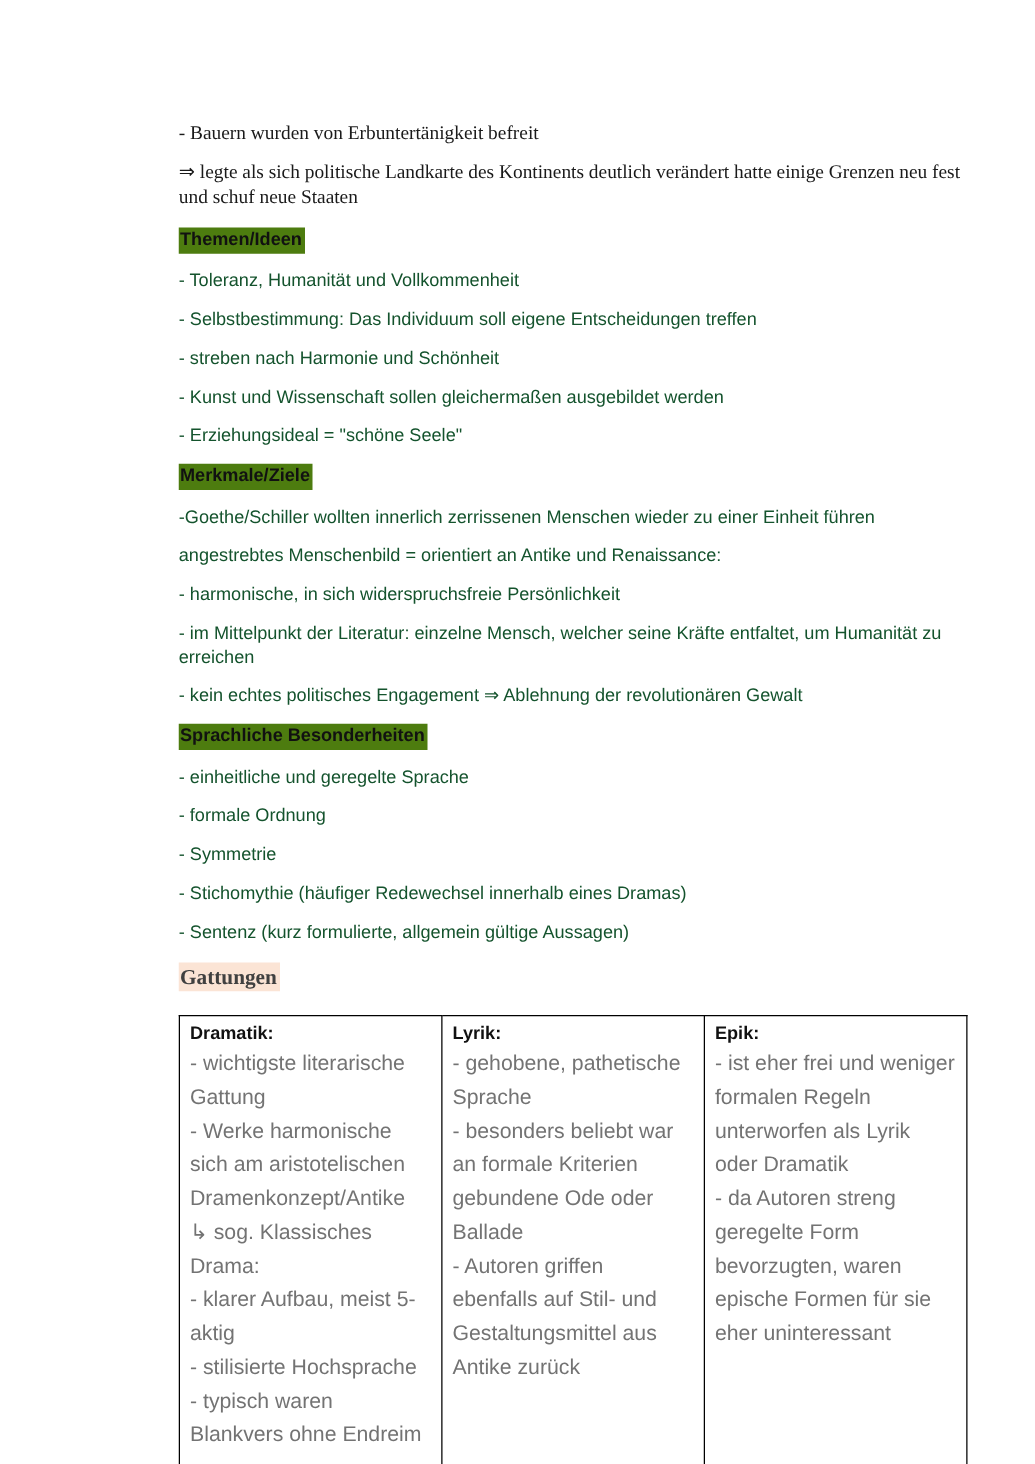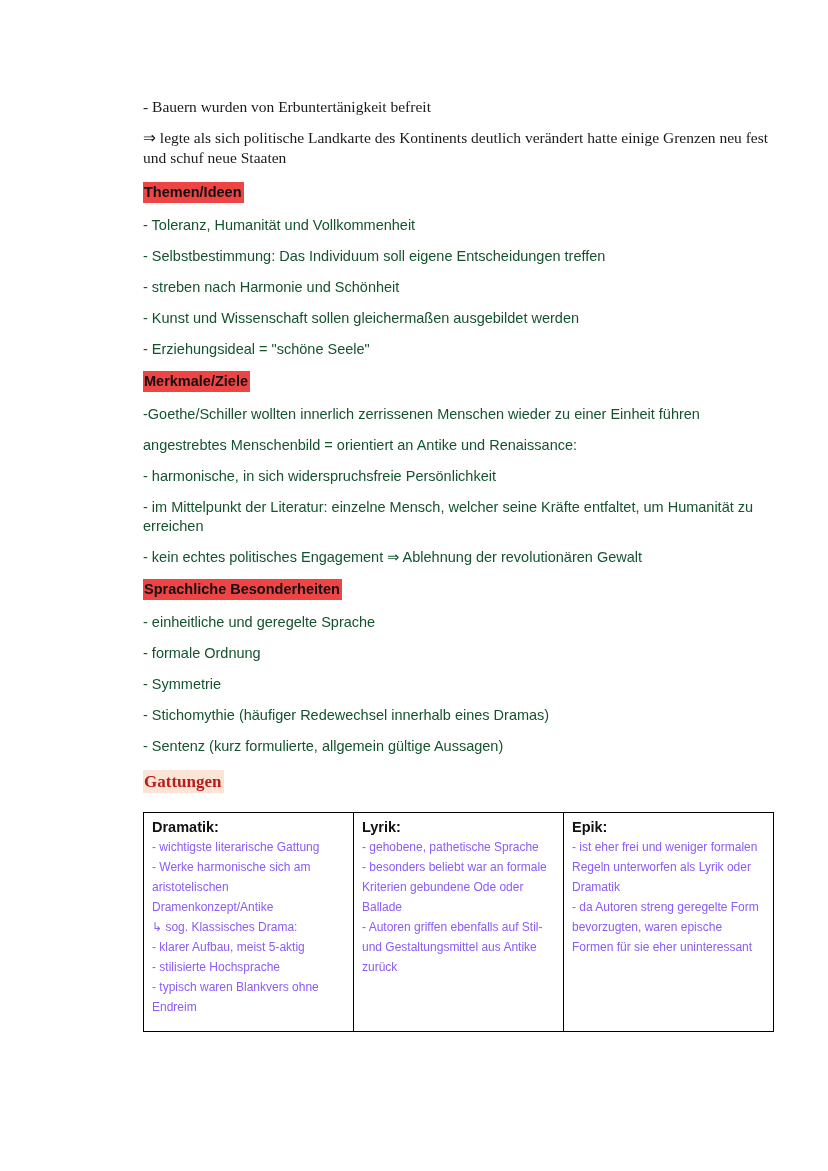--- a/index.html
+++ b/index.html
@@ -27,21 +27,21 @@
   }
   .intro p.last { margin-bottom: 14px; }
 
   
   .sec-heading {
     margin-top: 10px;
     margin-bottom: 13px;
   }
   .sec-heading span {
     display: inline-block;
-    background: #ef4444;
+    background: #4d7c0f;
     font-weight: bold;
     font-size: 14.5px;
     line-height: 19px;
     padding: 1px 2px 1px 1px;
     color: #111111;
   }
   
   .sec p {
     font-size: 14.5px;
     line-height: 19px;
@@ -55,44 +55,44 @@
     margin-bottom: 19px;
   }
   .gattungen-heading span {
     display: inline-block;
     background: #fbe4d5;
     font-family: "Liberation Serif", serif;
     font-weight: bold;
     font-size: 17px;
     line-height: 21px;
     padding: 1px 3px 1px 1px;
-    color: #b91c1c;
+    color: #404040;
   }
 
   table.gattungen {
     width: 631px;
     border-collapse: collapse;
     table-layout: fixed;
   }
   table.gattungen td {
     border: 1.4px solid #000000;
     vertical-align: top;
     padding: 5px 8px 14px 8px;
     width: 33.33%;
   }
   .cell-title {
     font-weight: bold;
     font-size: 14.5px;
     line-height: 19px;
     color: #111111;
   }
   .cell-line {
-    font-size: 12px;
-    line-height: 20px;
-    color: #8b5cf6;
+    font-size: 17px;
+    line-height: 27px;
+    color: #737373;
   }
 </style>
 </head>
 <body>
 
 <div class="page">
 
   <div class="intro">
     <p>- Bauern wurden von Erbuntertänigkeit befreit</p>
     <p class="last">⇒ legte als sich politische Landkarte des Kontinents deutlich verändert hatte einige Grenzen neu fest und schuf neue Staaten</p>

